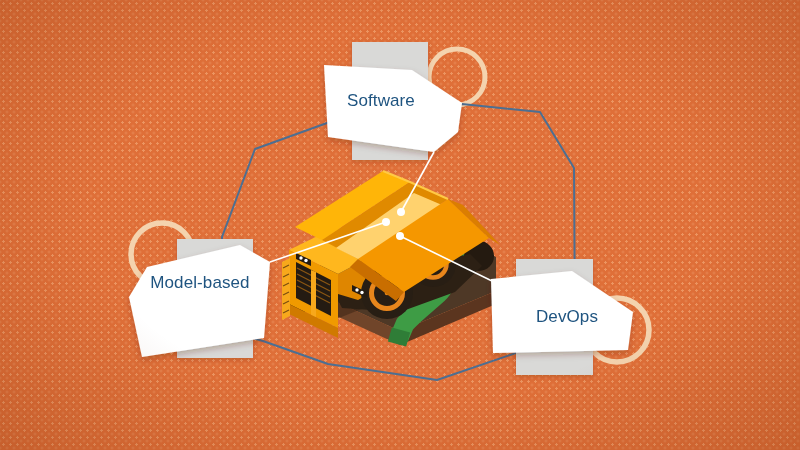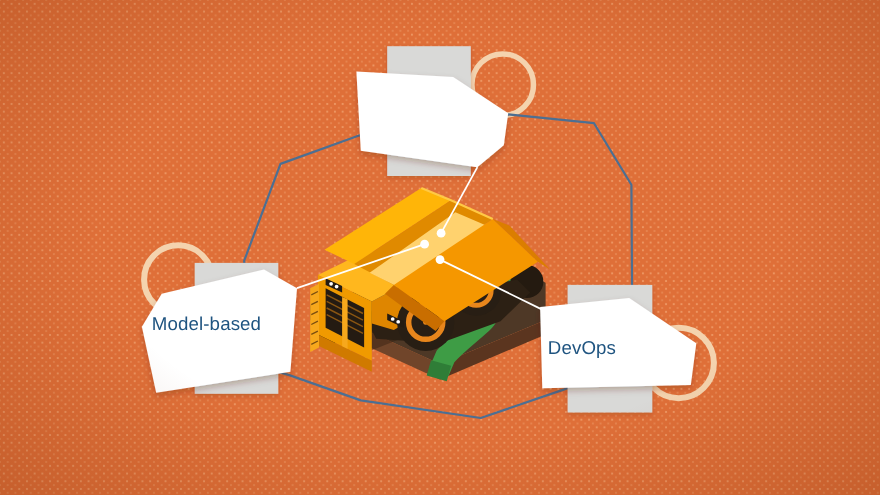--- a/index.html
+++ b/index.html
@@ -18,22 +18,22 @@
     position:absolute;left:0;top:0;width:800px;height:450px;z-index:4;
     background:radial-gradient(ellipse 70% 75% at 50% 48%, rgba(0,0,0,0) 55%, rgba(110,38,4,.22) 100%);
     pointer-events:none;
   }
   .label{
     position:absolute;z-index:6;color:#1F5480;font-size:17px;line-height:21px;
     letter-spacing:.1px;font-weight:400;
   }
   .label span{display:block;}
   .lbl-software{left:347px;top:90px;width:120px;text-align:left;}
-  .lbl-model{left:138px;top:284px;width:124px;}
-  .lbl-devops{left:498px;top:306px;width:100px;text-align:left;}
+  .lbl-model{left:138px;top:272px;width:124px;text-align:center;}
+  .lbl-devops{left:498px;top:306px;width:100px;text-align:right;}
 </style>
 </head>
 <body>
 
 <div class="canvas">
 
   <svg class="stage" width="800" height="450" viewBox="0 0 800 450">
     <defs>
       <filter id="cardShadow" x="-20%" y="-20%" width="140%" height="140%">
         <feDropShadow dx="0" dy="3" stdDeviation="3" flood-color="#5A2200" flood-opacity="0.28"></feDropShadow>
@@ -132,20 +132,21 @@
       <line x1="492" y1="281" x2="400" y2="236"></line>
     </g>
     <circle cx="401" cy="212" r="4" fill="#FFFFFF"></circle>
     <circle cx="386" cy="222" r="4" fill="#FFFFFF"></circle>
     <circle cx="400" cy="236" r="4" fill="#FFFFFF"></circle>
   </svg>
 
   <div class="vignette"></div>
 
   <div class="label lbl-software">
+    <span>Software</span>
   </div>
 
   <div class="label lbl-model">
     <span>Model-based</span>
   </div>
 
   <div class="label lbl-devops">
     <span>DevOps</span>
   </div>
 

